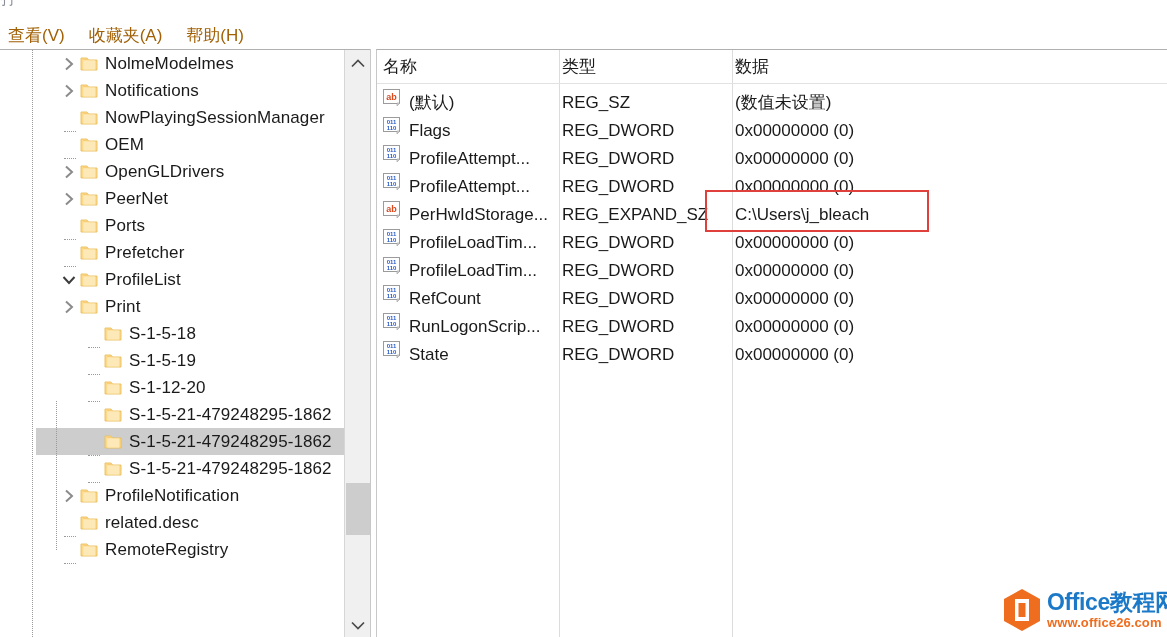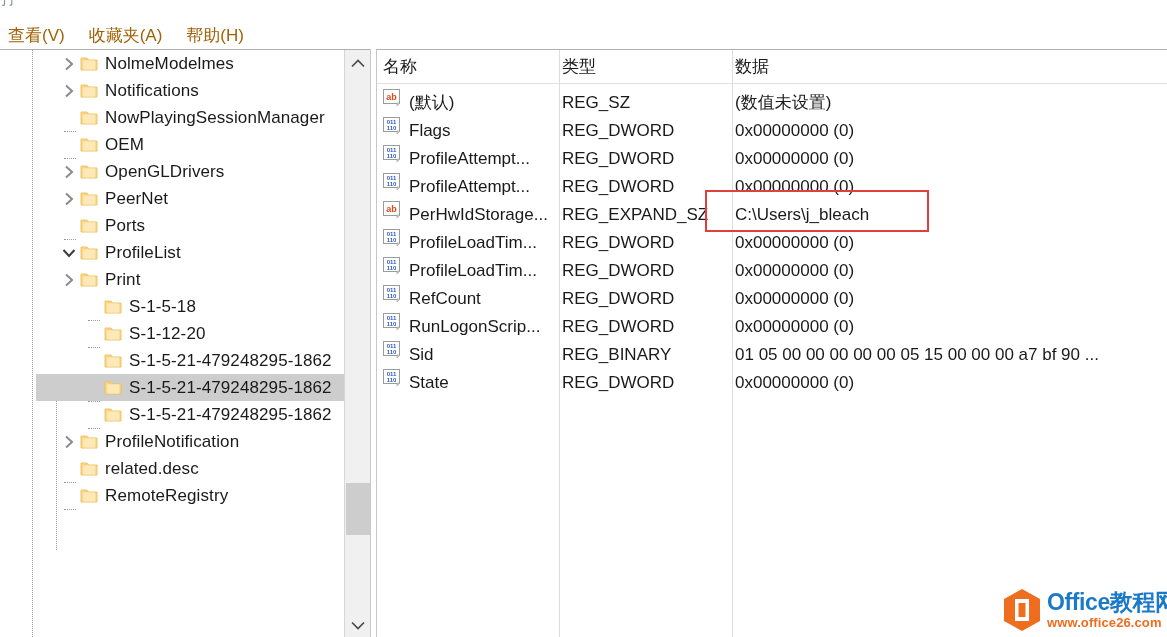--- a/index.html
+++ b/index.html
@@ -340,20 +340,30 @@
           <div class="dash"></div>
           <div class="folder-ico"><svg width="18" height="16" viewBox="0 0 18 16">
               <path d="M1 2 h6 l1.6 2 H17 v10 H1 z" fill="#fdd988" stroke="#e8bd5e" stroke-width="0.9"></path>
               <path d="M3.2 4.4 h12 v9.2 h-12 z" fill="#fde9b8"></path>
               <path d="M1 2 h6 l1.6 2 H4.2 z" fill="#f7cd77"></path>
             </svg></div>
           <div class="tree-label">Ports</div>
         </div>
         <div class="tree-row">
           <div style="flex: 0 0 22px;"></div>
+          <div class="dash"></div>
+          <div class="folder-ico"><svg width="18" height="16" viewBox="0 0 18 16">
+              <path d="M1 2 h6 l1.6 2 H17 v10 H1 z" fill="#fdd988" stroke="#e8bd5e" stroke-width="0.9"></path>
+              <path d="M3.2 4.4 h12 v9.2 h-12 z" fill="#fde9b8"></path>
+              <path d="M1 2 h6 l1.6 2 H4.2 z" fill="#f7cd77"></path>
+            </svg></div>
+          <div class="tree-label">Prefetcher</div>
+        </div>
+        <div class="tree-row">
+          <div style="flex: 0 0 22px;"></div>
           <div class="expander">
             <svg width="14" height="10" viewBox="0 0 14 10">
               <path d="M1.5 2 L7 8 L12.5 2" stroke="#3c3c3c" stroke-width="2" fill="none"></path>
             </svg>
           </div>
           <div class="folder-ico"><svg width="18" height="16" viewBox="0 0 18 16">
               <path d="M1 2 h6 l1.6 2 H17 v10 H1 z" fill="#fdd988" stroke="#e8bd5e" stroke-width="0.9"></path>
               <path d="M3.2 4.4 h12 v9.2 h-12 z" fill="#fde9b8"></path>
               <path d="M1 2 h6 l1.6 2 H4.2 z" fill="#f7cd77"></path>
             </svg></div>
@@ -375,20 +385,30 @@
         </div>
         <div class="tree-row">
           <div style="flex: 0 0 46px;"></div>
           <div class="dash"></div>
           <div class="folder-ico"><svg width="18" height="16" viewBox="0 0 18 16">
               <path d="M1 2 h6 l1.6 2 H17 v10 H1 z" fill="#fdd988" stroke="#e8bd5e" stroke-width="0.9"></path>
               <path d="M3.2 4.4 h12 v9.2 h-12 z" fill="#fde9b8"></path>
               <path d="M1 2 h6 l1.6 2 H4.2 z" fill="#f7cd77"></path>
             </svg></div>
           <div class="tree-label">S-1-5-18</div>
+        </div>
+        <div class="tree-row">
+          <div style="flex: 0 0 46px;"></div>
+          <div class="dash"></div>
+          <div class="folder-ico"><svg width="18" height="16" viewBox="0 0 18 16">
+              <path d="M1 2 h6 l1.6 2 H17 v10 H1 z" fill="#fdd988" stroke="#e8bd5e" stroke-width="0.9"></path>
+              <path d="M3.2 4.4 h12 v9.2 h-12 z" fill="#fde9b8"></path>
+              <path d="M1 2 h6 l1.6 2 H4.2 z" fill="#f7cd77"></path>
+            </svg></div>
+          <div class="tree-label">S-1-5-19</div>
         </div>
         <div class="tree-row">
           <div style="flex: 0 0 46px;"></div>
           <div class="dash"></div>
           <div class="folder-ico"><svg width="18" height="16" viewBox="0 0 18 16">
               <path d="M1 2 h6 l1.6 2 H17 v10 H1 z" fill="#fdd988" stroke="#e8bd5e" stroke-width="0.9"></path>
               <path d="M3.2 4.4 h12 v9.2 h-12 z" fill="#fde9b8"></path>
               <path d="M1 2 h6 l1.6 2 H4.2 z" fill="#f7cd77"></path>
             </svg></div>
           <div class="tree-label">S-1-12-20</div>
@@ -586,31 +606,20 @@
           <div class="cell type">REG_DWORD</div>
           <div class="cell data">0x00000000 (0)</div>
         </div>
         <div class="val-row">
           <div class="reg-ico"><svg width="19" height="18" viewBox="0 0 19 18">
               <rect x="0.5" y="0.5" width="16" height="14" fill="#ffffff" stroke="#9b9b9b"></rect>
               <text x="8.5" y="7" font-size="6" font-weight="bold" fill="#2b5cc4" text-anchor="middle" font-family="Liberation Sans, sans-serif">011</text>
               <text x="8.5" y="13" font-size="6" font-weight="bold" fill="#2b5cc4" text-anchor="middle" font-family="Liberation Sans, sans-serif">110</text>
               <path d="M14 14 h3 l-3 3 z" fill="#d8d8d8" stroke="#9b9b9b" stroke-width="0.6"></path>
             </svg></div>
-          <div class="cell name">Sid</div>
-          <div class="cell type">REG_BINARY</div>
-          <div class="cell data">01 05 00 00 00 00 00 05 15 00 00 00 a7 bf 90 ...</div>
-        </div>
-        <div class="val-row">
-          <div class="reg-ico"><svg width="19" height="18" viewBox="0 0 19 18">
-              <rect x="0.5" y="0.5" width="16" height="14" fill="#ffffff" stroke="#9b9b9b"></rect>
-              <text x="8.5" y="7" font-size="6" font-weight="bold" fill="#2b5cc4" text-anchor="middle" font-family="Liberation Sans, sans-serif">011</text>
-              <text x="8.5" y="13" font-size="6" font-weight="bold" fill="#2b5cc4" text-anchor="middle" font-family="Liberation Sans, sans-serif">110</text>
-              <path d="M14 14 h3 l-3 3 z" fill="#d8d8d8" stroke="#9b9b9b" stroke-width="0.6"></path>
-            </svg></div>
           <div class="cell name">State</div>
           <div class="cell type">REG_DWORD</div>
           <div class="cell data">0x00000000 (0)</div>
         </div>
       </div>
     <div class="redbox" id="redbox" style="left: 328px; top: 140px; width: 220px; height: 38px; border-color: rgb(224, 64, 60);"></div>
   </div>
 </div>
 
 <div class="watermark">

